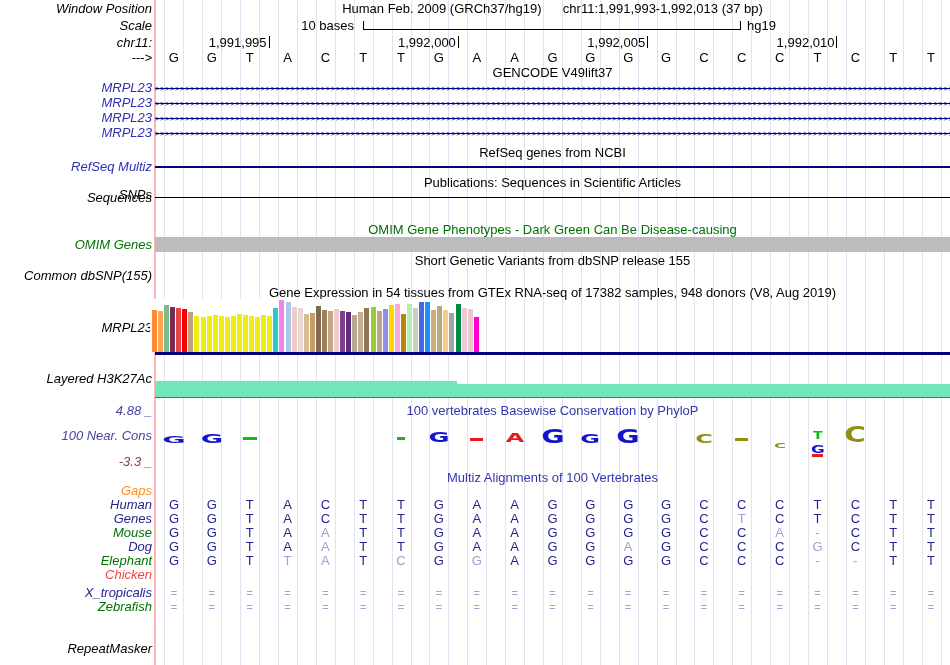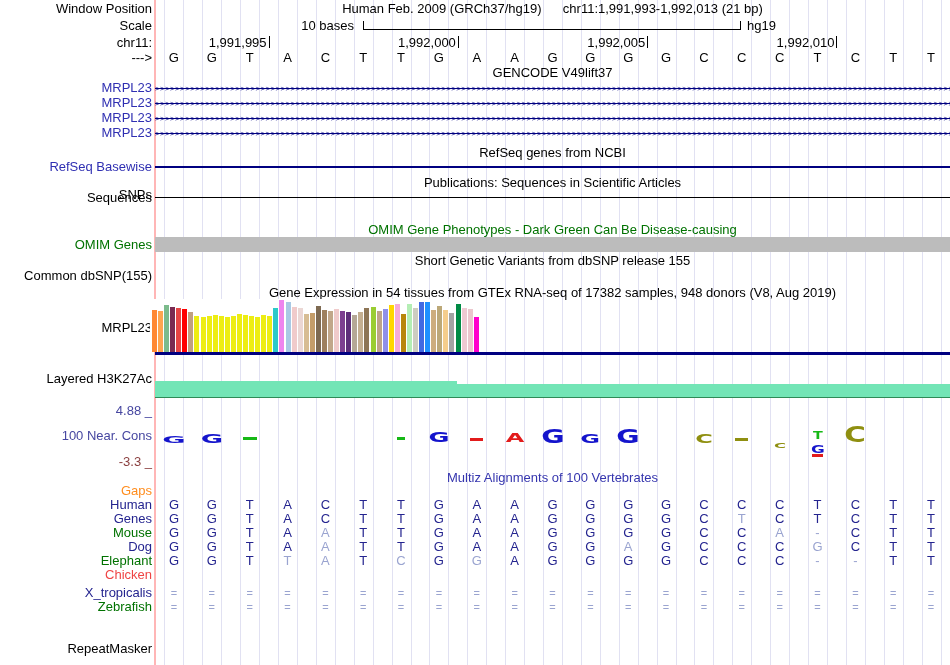--- a/index.html
+++ b/index.html
@@ -1,18 +1,18 @@
 <!DOCTYPE html>
 <html><head>
 <meta charset="utf-8">
 <style>
   html,body{margin:0;padding:0;background:#fff;}
   body{font-family:"Liberation Sans","DejaVu Sans",sans-serif;}
   #browser{position:relative;width:950px;height:665px;background:#fff;overflow:hidden;}
-  .lbl{position:absolute;left:0;width:152px;text-align:right;font-size:13px;line-height:14px;white-space:nowrap;}
+  .lbl{position:absolute;left:0;width:152px;text-align:right;font-size:13px;line-height:14px;white-space:nowrap;font-style:italic;}
   .ctitle{position:absolute;left:155px;width:795px;text-align:center;font-size:13px;line-height:14px;white-space:nowrap;}
   .gline{position:absolute;top:0;height:665px;width:1px;background:#e1e1f2;}
   .pinkline{position:absolute;top:0;height:665px;width:2px;background:#ffb6b6;}
   .hline{position:absolute;left:155px;width:795px;}
   .navy{color:#2f2fb2;} .green{color:#007200;} .black{color:#000;}
   .titleblue{color:#3535ae;}
   .scale-wrap{position:absolute;top:19px;left:155px;width:795px;height:14px;}
   .scale-line{position:absolute;left:208px;top:2px;width:378px;height:9px;border-bottom:1px solid #000;border-left:1px solid #000;border-right:1px solid #000;box-sizing:border-box;}
   .scale-txt{position:absolute;top:0;font-size:13px;line-height:14px;}
   .ruler-num{position:absolute;font-size:13px;line-height:13px;white-space:nowrap;}
@@ -69,21 +69,21 @@
       <div class="gline" style="position: absolute; left: 902.679px;"></div>
       <div class="gline" style="position: absolute; left: 921.607px;"></div>
       <div class="gline" style="position: absolute; left: 940.536px;"></div>
     </div>
   <div class="pinkline" style="left:154px"></div>
 
   <div class="lbl black" style="top:2px">Window Position</div>
   <div class="ctitle black" style="top:2px">
     <span>Human Feb. 2009 (GRCh37/hg19)</span>
     <span style="display:inline-block;width:14px"></span>
-    <span>chr11:1,991,993-1,992,013 (21 bp)</span>
+    <span>chr11:1,991,993-1,992,013 (37 bp)</span>
   </div>
 
   <div class="lbl black" style="top:19px">Scale</div>
   <div class="scale-wrap">
     <span class="scale-txt" style="right:596px">10 bases</span>
     <div class="scale-line"></div>
     <span class="scale-txt" style="left:592px">hg19</span>
   </div>
 
   <div class="lbl black" style="top:36px">chr11:</div>
@@ -129,21 +129,21 @@
       <div class="generow" style="top: 81px;">&gt;&gt;&gt;&gt;&gt;&gt;&gt;&gt;&gt;&gt;&gt;&gt;&gt;&gt;&gt;&gt;&gt;&gt;&gt;&gt;&gt;&gt;&gt;&gt;&gt;&gt;&gt;&gt;&gt;&gt;&gt;&gt;&gt;&gt;&gt;&gt;&gt;&gt;&gt;&gt;&gt;&gt;&gt;&gt;&gt;&gt;&gt;&gt;&gt;&gt;&gt;&gt;&gt;&gt;&gt;&gt;&gt;&gt;&gt;&gt;&gt;&gt;&gt;&gt;&gt;&gt;&gt;&gt;&gt;&gt;&gt;&gt;&gt;&gt;&gt;&gt;&gt;&gt;&gt;&gt;&gt;&gt;&gt;&gt;&gt;&gt;&gt;&gt;&gt;&gt;&gt;&gt;&gt;&gt;&gt;&gt;&gt;&gt;&gt;&gt;&gt;&gt;&gt;&gt;&gt;&gt;&gt;&gt;&gt;&gt;&gt;&gt;&gt;&gt;&gt;&gt;&gt;&gt;&gt;&gt;&gt;&gt;&gt;&gt;&gt;&gt;&gt;&gt;&gt;&gt;&gt;&gt;&gt;&gt;&gt;&gt;&gt;&gt;&gt;&gt;&gt;&gt;&gt;&gt;&gt;&gt;&gt;&gt;&gt;&gt;&gt;&gt;&gt;&gt;&gt;&gt;&gt;&gt;&gt;&gt;&gt;&gt;&gt;&gt;&gt;&gt;&gt;&gt;&gt;&gt;</div>
       <div class="lbl navy" style="position: absolute; top: 96px;">MRPL23</div>
       <div class="generow" style="top: 96px;">&gt;&gt;&gt;&gt;&gt;&gt;&gt;&gt;&gt;&gt;&gt;&gt;&gt;&gt;&gt;&gt;&gt;&gt;&gt;&gt;&gt;&gt;&gt;&gt;&gt;&gt;&gt;&gt;&gt;&gt;&gt;&gt;&gt;&gt;&gt;&gt;&gt;&gt;&gt;&gt;&gt;&gt;&gt;&gt;&gt;&gt;&gt;&gt;&gt;&gt;&gt;&gt;&gt;&gt;&gt;&gt;&gt;&gt;&gt;&gt;&gt;&gt;&gt;&gt;&gt;&gt;&gt;&gt;&gt;&gt;&gt;&gt;&gt;&gt;&gt;&gt;&gt;&gt;&gt;&gt;&gt;&gt;&gt;&gt;&gt;&gt;&gt;&gt;&gt;&gt;&gt;&gt;&gt;&gt;&gt;&gt;&gt;&gt;&gt;&gt;&gt;&gt;&gt;&gt;&gt;&gt;&gt;&gt;&gt;&gt;&gt;&gt;&gt;&gt;&gt;&gt;&gt;&gt;&gt;&gt;&gt;&gt;&gt;&gt;&gt;&gt;&gt;&gt;&gt;&gt;&gt;&gt;&gt;&gt;&gt;&gt;&gt;&gt;&gt;&gt;&gt;&gt;&gt;&gt;&gt;&gt;&gt;&gt;&gt;&gt;&gt;&gt;&gt;&gt;&gt;&gt;&gt;&gt;&gt;&gt;&gt;&gt;&gt;&gt;&gt;&gt;&gt;&gt;&gt;&gt;</div>
       <div class="lbl navy" style="position: absolute; top: 111px;">MRPL23</div>
       <div class="generow" style="top: 111px;">&gt;&gt;&gt;&gt;&gt;&gt;&gt;&gt;&gt;&gt;&gt;&gt;&gt;&gt;&gt;&gt;&gt;&gt;&gt;&gt;&gt;&gt;&gt;&gt;&gt;&gt;&gt;&gt;&gt;&gt;&gt;&gt;&gt;&gt;&gt;&gt;&gt;&gt;&gt;&gt;&gt;&gt;&gt;&gt;&gt;&gt;&gt;&gt;&gt;&gt;&gt;&gt;&gt;&gt;&gt;&gt;&gt;&gt;&gt;&gt;&gt;&gt;&gt;&gt;&gt;&gt;&gt;&gt;&gt;&gt;&gt;&gt;&gt;&gt;&gt;&gt;&gt;&gt;&gt;&gt;&gt;&gt;&gt;&gt;&gt;&gt;&gt;&gt;&gt;&gt;&gt;&gt;&gt;&gt;&gt;&gt;&gt;&gt;&gt;&gt;&gt;&gt;&gt;&gt;&gt;&gt;&gt;&gt;&gt;&gt;&gt;&gt;&gt;&gt;&gt;&gt;&gt;&gt;&gt;&gt;&gt;&gt;&gt;&gt;&gt;&gt;&gt;&gt;&gt;&gt;&gt;&gt;&gt;&gt;&gt;&gt;&gt;&gt;&gt;&gt;&gt;&gt;&gt;&gt;&gt;&gt;&gt;&gt;&gt;&gt;&gt;&gt;&gt;&gt;&gt;&gt;&gt;&gt;&gt;&gt;&gt;&gt;&gt;&gt;&gt;&gt;&gt;&gt;&gt;&gt;</div>
       <div class="lbl navy" style="position: absolute; top: 126px;">MRPL23</div>
       <div class="generow" style="top: 126px;">&gt;&gt;&gt;&gt;&gt;&gt;&gt;&gt;&gt;&gt;&gt;&gt;&gt;&gt;&gt;&gt;&gt;&gt;&gt;&gt;&gt;&gt;&gt;&gt;&gt;&gt;&gt;&gt;&gt;&gt;&gt;&gt;&gt;&gt;&gt;&gt;&gt;&gt;&gt;&gt;&gt;&gt;&gt;&gt;&gt;&gt;&gt;&gt;&gt;&gt;&gt;&gt;&gt;&gt;&gt;&gt;&gt;&gt;&gt;&gt;&gt;&gt;&gt;&gt;&gt;&gt;&gt;&gt;&gt;&gt;&gt;&gt;&gt;&gt;&gt;&gt;&gt;&gt;&gt;&gt;&gt;&gt;&gt;&gt;&gt;&gt;&gt;&gt;&gt;&gt;&gt;&gt;&gt;&gt;&gt;&gt;&gt;&gt;&gt;&gt;&gt;&gt;&gt;&gt;&gt;&gt;&gt;&gt;&gt;&gt;&gt;&gt;&gt;&gt;&gt;&gt;&gt;&gt;&gt;&gt;&gt;&gt;&gt;&gt;&gt;&gt;&gt;&gt;&gt;&gt;&gt;&gt;&gt;&gt;&gt;&gt;&gt;&gt;&gt;&gt;&gt;&gt;&gt;&gt;&gt;&gt;&gt;&gt;&gt;&gt;&gt;&gt;&gt;&gt;&gt;&gt;&gt;&gt;&gt;&gt;&gt;&gt;&gt;&gt;&gt;&gt;&gt;&gt;&gt;&gt;</div>
     </div>
 
   <div class="ctitle black" style="top:146px">RefSeq genes from NCBI</div>
-  <div class="lbl navy" style="top:160px">RefSeq Basewise</div>
+  <div class="lbl navy" style="top:160px">RefSeq Multiz</div>
   <div class="hline" style="top:166px;height:2px;background:#000080"></div>
 
   <div class="ctitle black" style="top:176px">Publications: Sequences in Scientific Articles</div>
   <div class="lbl black" style="top:191px">Sequences</div>
   <div class="hline" style="top:197px;height:1px;background:#000"></div>
   <div class="lbl black" style="top:188px">SNPs</div>
 
   <div class="ctitle green" style="top:223px">OMIM Gene Phenotypes - Dark Green Can Be Disease-causing</div>
   <div class="lbl green" style="top:238px">OMIM Genes</div>
   <div class="hline" style="top:237px;height:15px;background:#bcbcbc"></div>
@@ -210,20 +210,21 @@
       <div style="position: absolute; left: 467.64px; width: 5px; top: 309px; height: 43px; background: rgb(235, 198, 205);"></div>
       <div style="position: absolute; left: 473.71px; width: 5px; top: 317px; height: 35px; background: rgb(255, 0, 204);"></div>
     </div>
   <div class="hline" style="top:352px;height:3px;background:#000080"></div>
 
   <div class="lbl black" style="top:372px">Layered H3K27Ac</div>
   <div style="position:absolute;left:155px;top:381px;width:302px;height:17px;background:#73e5b6;border-bottom:1px solid #2e8b57;box-sizing:border-box"></div>
   <div style="position:absolute;left:457px;top:384px;width:493px;height:14px;background:#73e5b6;border-bottom:1px solid #2e8b57;box-sizing:border-box"></div>
 
   <div class="lbl" style="top:404px;color:#4646a0">4.88 _</div>
+  <div class="ctitle titleblue" style="top:404px">100 vertebrates Basewise Conservation by PhyloP</div>
   <div class="lbl" style="top:429px;color:#4646a0">100 Near. Cons</div>
   <div id="logolayer" style="position:absolute;left:155px;top:418px;width:795px;height:40px">
       <div class="logo-glyph" style="position: absolute; left: 18.9286px; bottom: 13px; font-size: 15px; line-height: 15px; color: rgb(20, 20, 204); transform: translateX(-50%) scale(1.9, 0.55); transform-origin: center bottom;">G</div>
       <div class="logo-glyph" style="position: absolute; left: 56.7857px; bottom: 13px; font-size: 16px; line-height: 16px; color: rgb(20, 20, 204); transform: translateX(-50%) scale(1.7, 0.75); transform-origin: center bottom;">G</div>
       <div style="position: absolute; left: 87.6429px; bottom: 18px; width: 14px; height: 3px; background: rgb(22, 184, 22);"></div>
       <div style="position: absolute; left: 242.071px; bottom: 18px; width: 8px; height: 3px; background: rgb(22, 184, 22);"></div>
       <div class="logo-glyph" style="position: absolute; left: 283.929px; bottom: 13px; font-size: 16px; line-height: 16px; color: rgb(20, 20, 204); transform: translateX(-50%) scale(1.6, 0.85); transform-origin: center bottom;">G</div>
       <div style="position: absolute; left: 315.286px; bottom: 17px; width: 13px; height: 3px; background: rgb(226, 27, 27);"></div>
       <div class="logo-glyph" style="position: absolute; left: 359.643px; bottom: 13px; font-size: 15px; line-height: 15px; color: rgb(226, 27, 27); transform: translateX(-50%) scale(1.6, 0.85); transform-origin: center bottom;">A</div>
       <div class="logo-glyph" style="position: absolute; left: 397.5px; bottom: 12px; font-size: 19px; line-height: 19px; color: rgb(20, 20, 204); transform: translateX(-50%) scale(1.5, 1); transform-origin: center bottom;">G</div>

